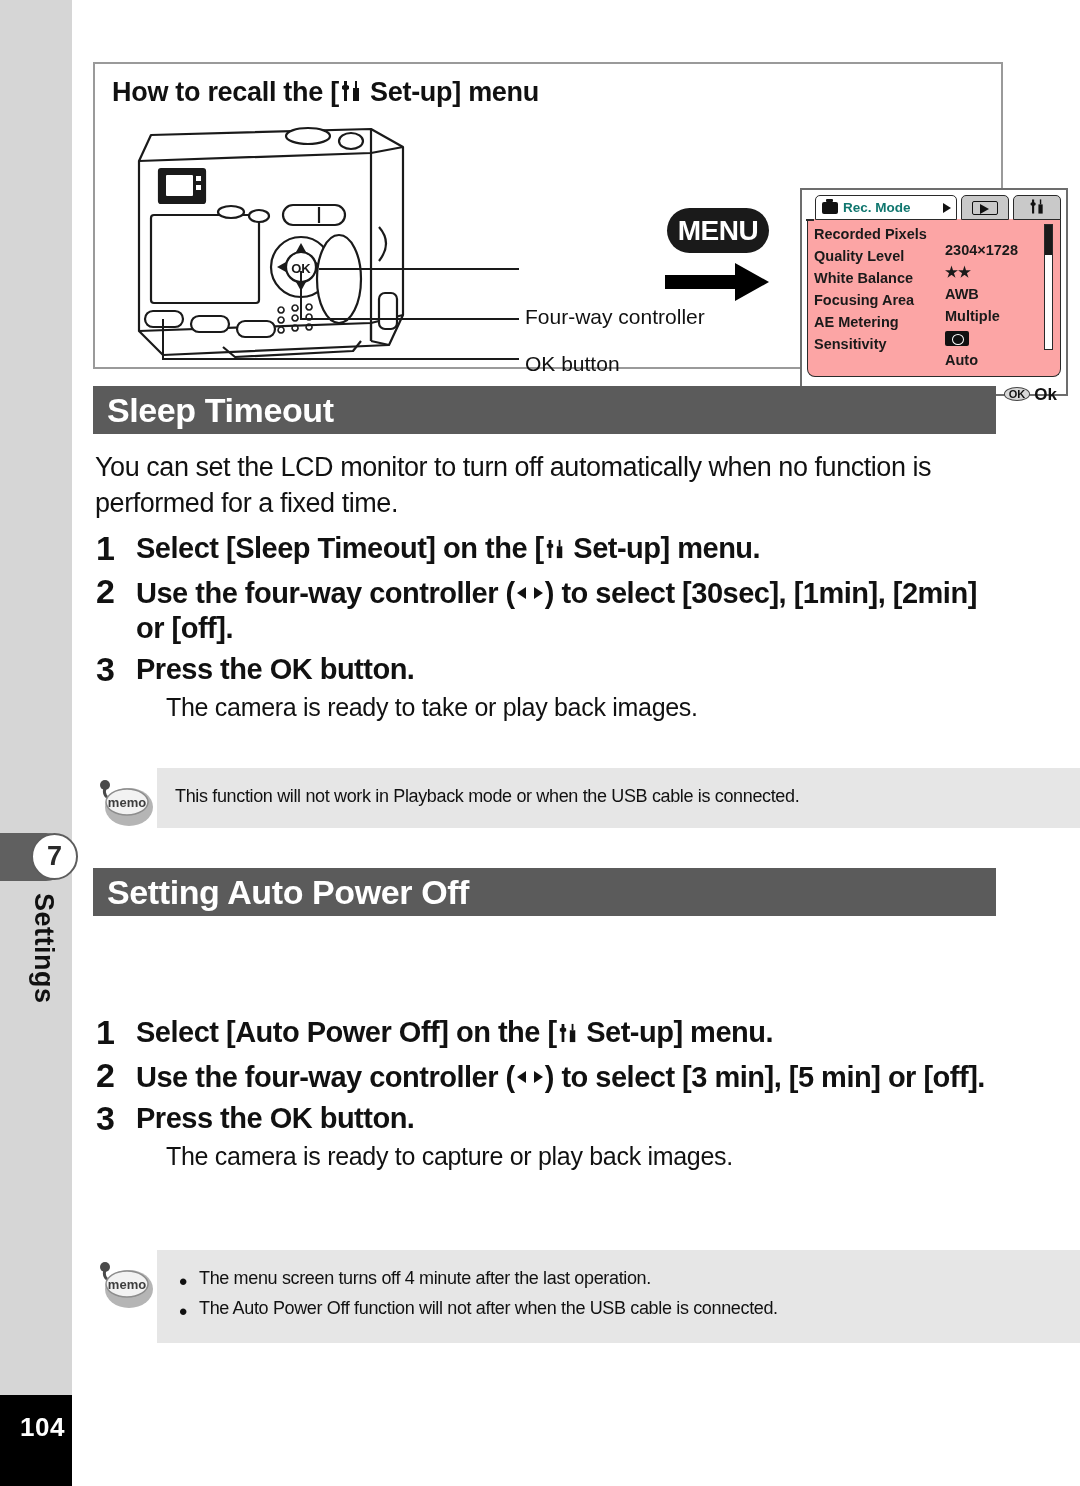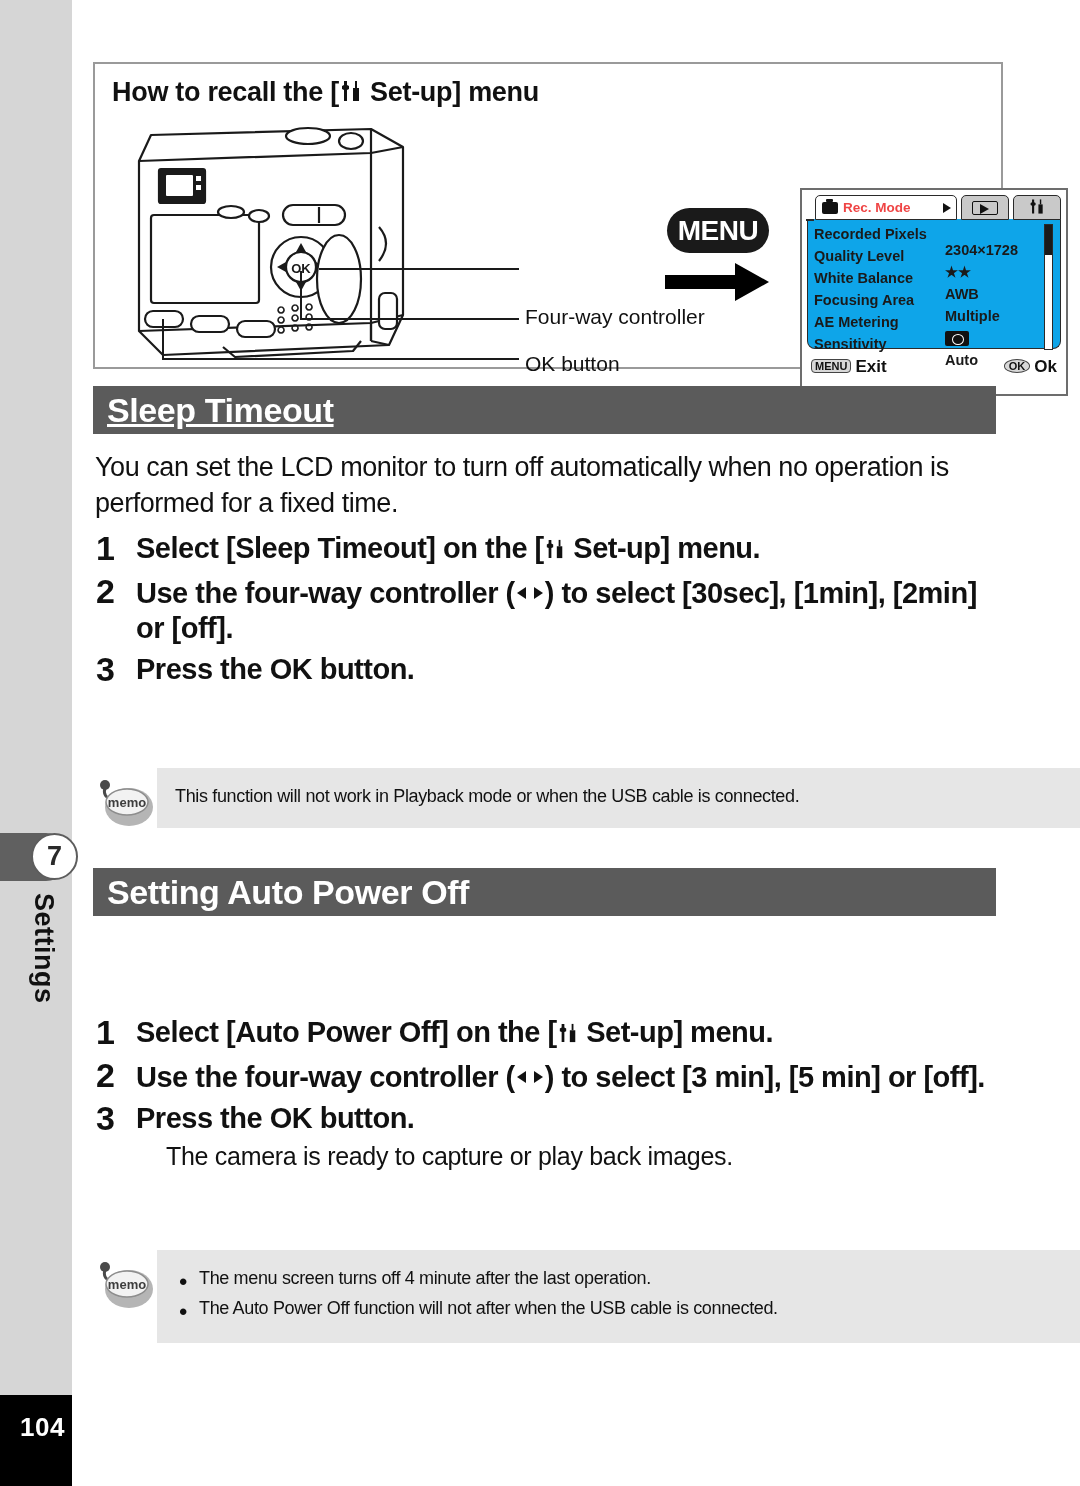--- a/index.html
+++ b/index.html
@@ -100,21 +100,21 @@
     padding: 5px 5px;
   }
   .lcd-tabs { position: relative; height: 25px; }
   .tab {
     position: absolute; top: 0;
     height: 25px;
     border: 1.6px solid #2a2a2a;
     background: #c9c9c9;
     border-radius: 5px 5px 0 0;
     display: flex; align-items: center;
-    font-size: 13.5px; font-weight: bold; color: #ef4444;
+    font-size: 13.5px; font-weight: bold; color: #0f766e;
   }
   .tab.active { background: #fff; left: 8px; width: 142px; padding-left: 4px; z-index: 3; }
   .tab.t2 { left: 154px; width: 48px; justify-content: center; z-index: 2; }
   .tab.t3 { left: 206px; width: 48px; justify-content: center; z-index: 1; }
   .tab .lbl { margin-left: 5px; }
   .tab .arrow-r {
     position: absolute; right: 5px; top: 50%;
     transform: translateY(-50%);
     width: 0; height: 0;
     border-left: 8px solid #111;
@@ -138,24 +138,24 @@
     width:0; height:0;
     border-left: 9px solid #111;
     border-top: 5px solid transparent;
     border-bottom: 5px solid transparent;
   }
   .lcd-body {
     position: relative;
     border: 1.8px solid #2a2a2a;
     border-radius: 0 0 8px 8px;
     border-top: none;
-    height: 130px;
+    height: 158px;
     margin-top: -1px;
     padding: 4px 6px 0 6px;
-    background: #0ea5e9;
+    background: #fca5a5;
   }
   .lcd-body::before {
     content:""; position:absolute; left:-1.8px; top:0; width:8px;
     height: 1.8px; background:#2a2a2a;
   }
   .row {
     display: flex; align-items: center;
     height: 22px;
     font-size: 14.5px; font-weight: bold; color: #1a1a1a;
   }
@@ -205,21 +205,21 @@
   .section-bar {
     position: absolute; left: 93px;
     width: 903px; height: 48px;
     background: #5b5b5b;
     color: #ffffff;
     font-size: 34px; font-weight: bold;
     display: flex; align-items: center;
     padding-left: 14px;
     letter-spacing: -0.4px;
   }
-  #bar1 { top: 386px; text-decoration: underline; }
+  #bar1 { top: 386px; }
   #bar2 { top: 868px; }
 
   
   .para {
     position: absolute; left: 95px; width: 910px;
     font-size: 27px; color: #111; line-height: 1.33;
     letter-spacing: -0.45px;
   }
   #para1 { top: 450px; }
   #para2 { top: 929px; }
@@ -424,21 +424,21 @@
       </div>
 
       <div class="lcd-foot">
         <div><span class="pill-menu">MENU</span><span>Exit</span></div>
         <div><span class="pill-ok">OK</span><span>Ok</span></div>
       </div>
     </div>
   </div>
 
   <div class="section-bar" id="bar1">Sleep Timeout</div>
-  <div class="para" id="para1">You can set the LCD monitor to turn off automatically when no operation is performed for a fixed time.</div>
+  <div class="para" id="para1">You can set the LCD monitor to turn off automatically when no function is performed for a fixed time.</div>
 
   <div class="steps" id="steps1">
     <div class="step">
       <div class="step-num">1</div>
       <div class="step-text"><span>Select [Sleep Timeout] on the [</span><span class="tool-ico"><svg width="20" height="22" viewBox="0 0 22 24">
             <path d="M4 2 L4 6 L2 7 L2 10 L4 11 L4 22 L7 22 L7 11 L9 10 L9 7 L7 6 L7 2 Z" fill="#111"></path>
             <rect x="13" y="9" width="6" height="13" fill="#111"></rect>
             <rect x="15" y="2" width="2" height="7" fill="#111"></rect>
           </svg></span><span> Set-up] menu.</span></div>
     </div>
@@ -449,20 +449,21 @@
               <path d="M11 2 L11 14 L2 8 Z" fill="#111"></path>
             </svg></span><span class="tri-r"><svg width="15" height="16" viewBox="0 0 15 16">
               <path d="M4 2 L4 14 L13 8 Z" fill="#111"></path>
             </svg></span><span>) to select [30sec], [1min], [2min] or [off].</span></div>
     </div>
 
     <div class="step">
       <div class="step-num">3</div>
       <div class="step-text">Press the OK button.</div>
     </div>
+    <div class="step-sub">The camera is ready to take or play back images.</div>
   </div>
 
   <div class="memo-icon" id="memoicon1">
     <svg width="66" height="56" viewBox="0 0 66 56">
       <circle cx="12" cy="9" r="5" fill="#4a4a4a"></circle>
       <path d="M12 12 q-3 9 8 12" stroke="#4a4a4a" stroke-width="3" fill="none"></path>
       <ellipse cx="36" cy="31" rx="24" ry="19" fill="#b5b5b5"></ellipse>
       <ellipse cx="34" cy="26" rx="21" ry="13" fill="#f2f2f2" stroke="#8d8d8d" stroke-width="1.5"></ellipse>
       <text x="34" y="31" font-size="13" font-weight="bold" fill="#3d3d3d" text-anchor="middle" font-family="Liberation Sans, sans-serif">memo</text>
     </svg>

